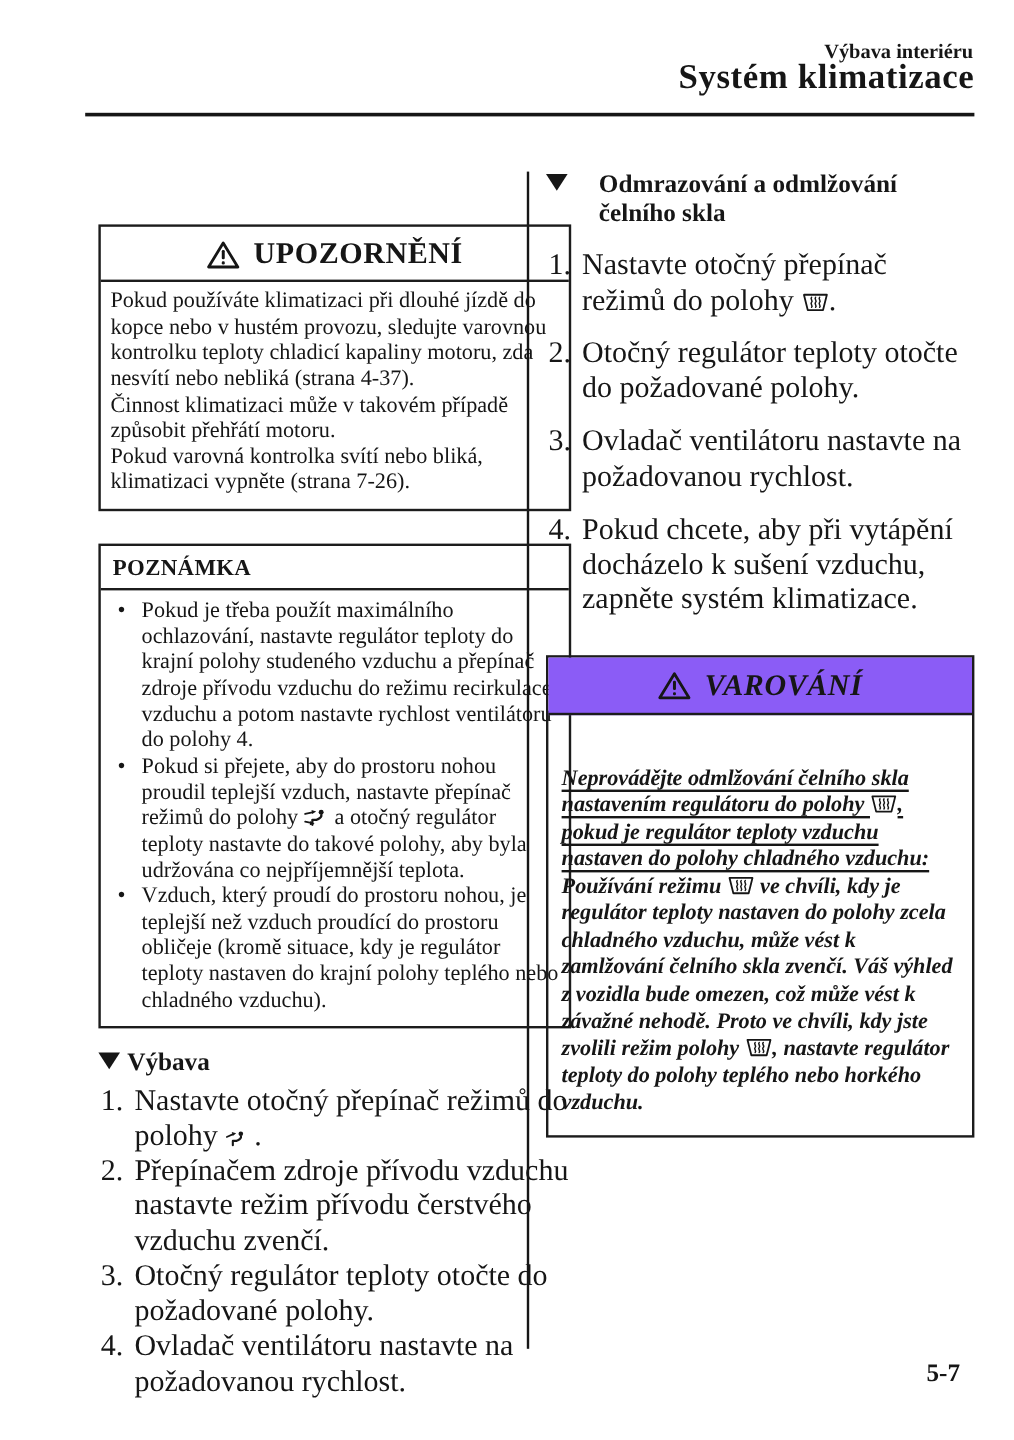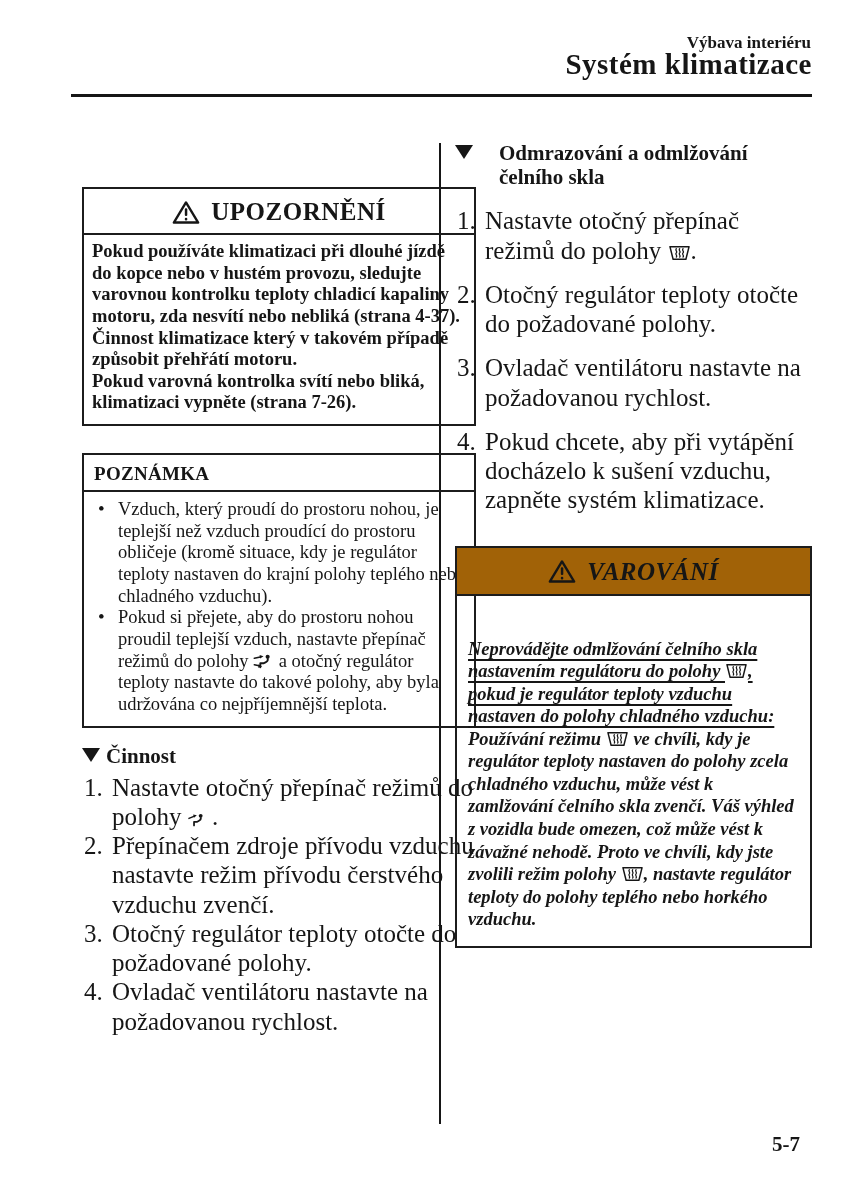--- a/index.html
+++ b/index.html
@@ -20,21 +20,21 @@
   .left-col{position:absolute;left:82px;top:146px;width:394px;margin-top:41px;}
   .right-col{position:absolute;left:455px;top:141px;width:357px;}
   
   .box{border:2px solid #1c1c1c;box-sizing:border-box;}
   .caution-title{
     display:flex;align-items:center;justify-content:center;gap:11px;
     padding:9px 4px 7px;border-bottom:2px solid #1c1c1c;
     font-size:25px;font-weight:bold;letter-spacing:.5px;
   }
   .box-body{padding:6px 8px 10px;font-size:18.5px;line-height:1.17;}
-  .box-body p{margin:0;font-weight:bold;}
+  .box-body p{margin:0;}
   .note-box{margin-top:27px;}
   .note-title{padding:8px 10px 5px;border-bottom:2px solid #1c1c1c;font-size:19px;font-weight:bold;letter-spacing:.3px;}
   .note-box ul{margin:7px 0 10px;padding:0 6px 0 12px;list-style:none;font-size:18.5px;line-height:1.17;}
   .note-box li{position:relative;padding-left:22px;margin:0;}
   .note-box li::before{content:"\2022";position:absolute;left:2px;top:-1px;font-size:19px;}
   
   .text-section{margin-top:16px;}
   .section-heading{display:flex;align-items:flex-start;margin:0 0 5px;font-size:21px;font-weight:bold;line-height:1.15;}
   .tri{flex:0 0 auto;width:0;height:0;border-top:14px solid #161616;border-left:9px solid transparent;border-right:9px solid transparent;margin:4px 6px 0 0;}
   ol.steps{margin:0;padding:0;list-style:none;counter-reset:step;font-size:25px;line-height:1.17;}
@@ -107,39 +107,40 @@
 
     <section class="box caution-box">
       <div class="caution-title">
         <svg class="title-icon">
             <use href="#sym-warning-triangle"></use>
           </svg>
         <span>UPOZORNĚNÍ</span>
       </div>
       <div class="box-body">
         <p>Pokud používáte klimatizaci při dlouhé jízdě do kopce nebo v hustém provozu, sledujte varovnou kontrolku teploty chladicí kapaliny motoru, zda nesvítí nebo nebliká (strana 4-37).</p>
-        <p>Činnost klimatizace který v takovém případě způsobit přehřátí motoru.</p>
+        <p>Činnost klimatizaci může v takovém případě způsobit přehřátí motoru.</p>
         <p>Pokud varovná kontrolka svítí nebo bliká, klimatizaci vypněte (strana 7-26).</p>
       </div>
     </section>
 
     <section class="box note-box">
       <div class="note-title">POZNÁMKA</div>
       <ul>
-        <li><span>Vzduch, který proudí do prostoru nohou, je teplejší než vzduch proudící do prostoru obličeje (kromě situace, kdy je regulátor teploty nastaven do krajní polohy teplého nebo chladného vzduchu).</span></li>
+        <li><span>Pokud je třeba použít maximálního ochlazování, nastavte regulátor teploty do krajní polohy studeného vzduchu a přepínač zdroje přívodu vzduchu do režimu recirkulace vzduchu a potom nastavte rychlost ventilátoru do polohy 4.</span></li>
         <li><span>Pokud si přejete, aby do prostoru nohou proudil teplejší vzduch, nastavte přepínač režimů do polohy <svg class="inline-icon icon-bilevel-mode">
                 <use href="#sym-bilevel-mode" xlink:href="#sym-bilevel-mode"></use>
               </svg> a otočný regulátor teploty nastavte do takové polohy, aby byla udržována co nejpříjemnější teplota.</span></li>
+        <li><span>Vzduch, který proudí do prostoru nohou, je teplejší než vzduch proudící do prostoru obličeje (kromě situace, kdy je regulátor teploty nastaven do krajní polohy teplého nebo chladného vzduchu).</span></li>
       </ul>
     </section>
 
     <section class="text-section">
       <h2 class="section-heading">
         <span class="tri"></span>
-        <span>Činnost</span>
+        <span>Výbava</span>
       </h2>
       <ol class="steps">
         <li><span>Nastavte otočný přepínač režimů do polohy <svg class="inline-icon icon-face-mode">
                 <use href="#sym-face-mode" xlink:href="#sym-face-mode"></use>
               </svg> .</span></li>
         <li><span>Přepínačem zdroje přívodu vzduchu nastavte režim přívodu čerstvého vzduchu zvenčí.</span></li>
         <li><span>Otočný regulátor teploty otočte do požadované polohy.</span></li>
         <li><span>Ovladač ventilátoru nastavte na požadovanou rychlost.</span></li>
       </ol>
     </section>
@@ -157,21 +158,21 @@
         <li><span>Nastavte otočný přepínač režimů do polohy <svg class="inline-icon icon-defrost-mode">
                 <use href="#sym-defrost-mode" xlink:href="#sym-defrost-mode"></use>
               </svg>.</span></li>
         <li><span>Otočný regulátor teploty otočte do požadované polohy.</span></li>
         <li><span>Ovladač ventilátoru nastavte na požadovanou rychlost.</span></li>
         <li><span>Pokud chcete, aby při vytápění docházelo k sušení vzduchu, zapněte systém klimatizace.</span></li>
       </ol>
     </section>
 
     <section class="box warning-box">
-      <div class="warn-title" style="background-color: #a16207;">
+      <div class="warn-title" style="background-color: #8b5cf6;">
         <svg class="title-icon">
             <use href="#sym-warning-triangle"></use>
           </svg>
         <span>VAROVÁNÍ</span>
       </div>
       <div class="warn-body">
         <p class="underlined">Neprovádějte odmlžování čelního skla nastavením regulátoru do polohy <svg class="inline-icon icon-defrost-mode">
               <use href="#sym-defrost-mode" xlink:href="#sym-defrost-mode"></use>
             </svg>, pokud je regulátor teploty vzduchu nastaven do polohy chladného vzduchu:</p>
         <p>Používání režimu <svg class="inline-icon icon-defrost-mode">

